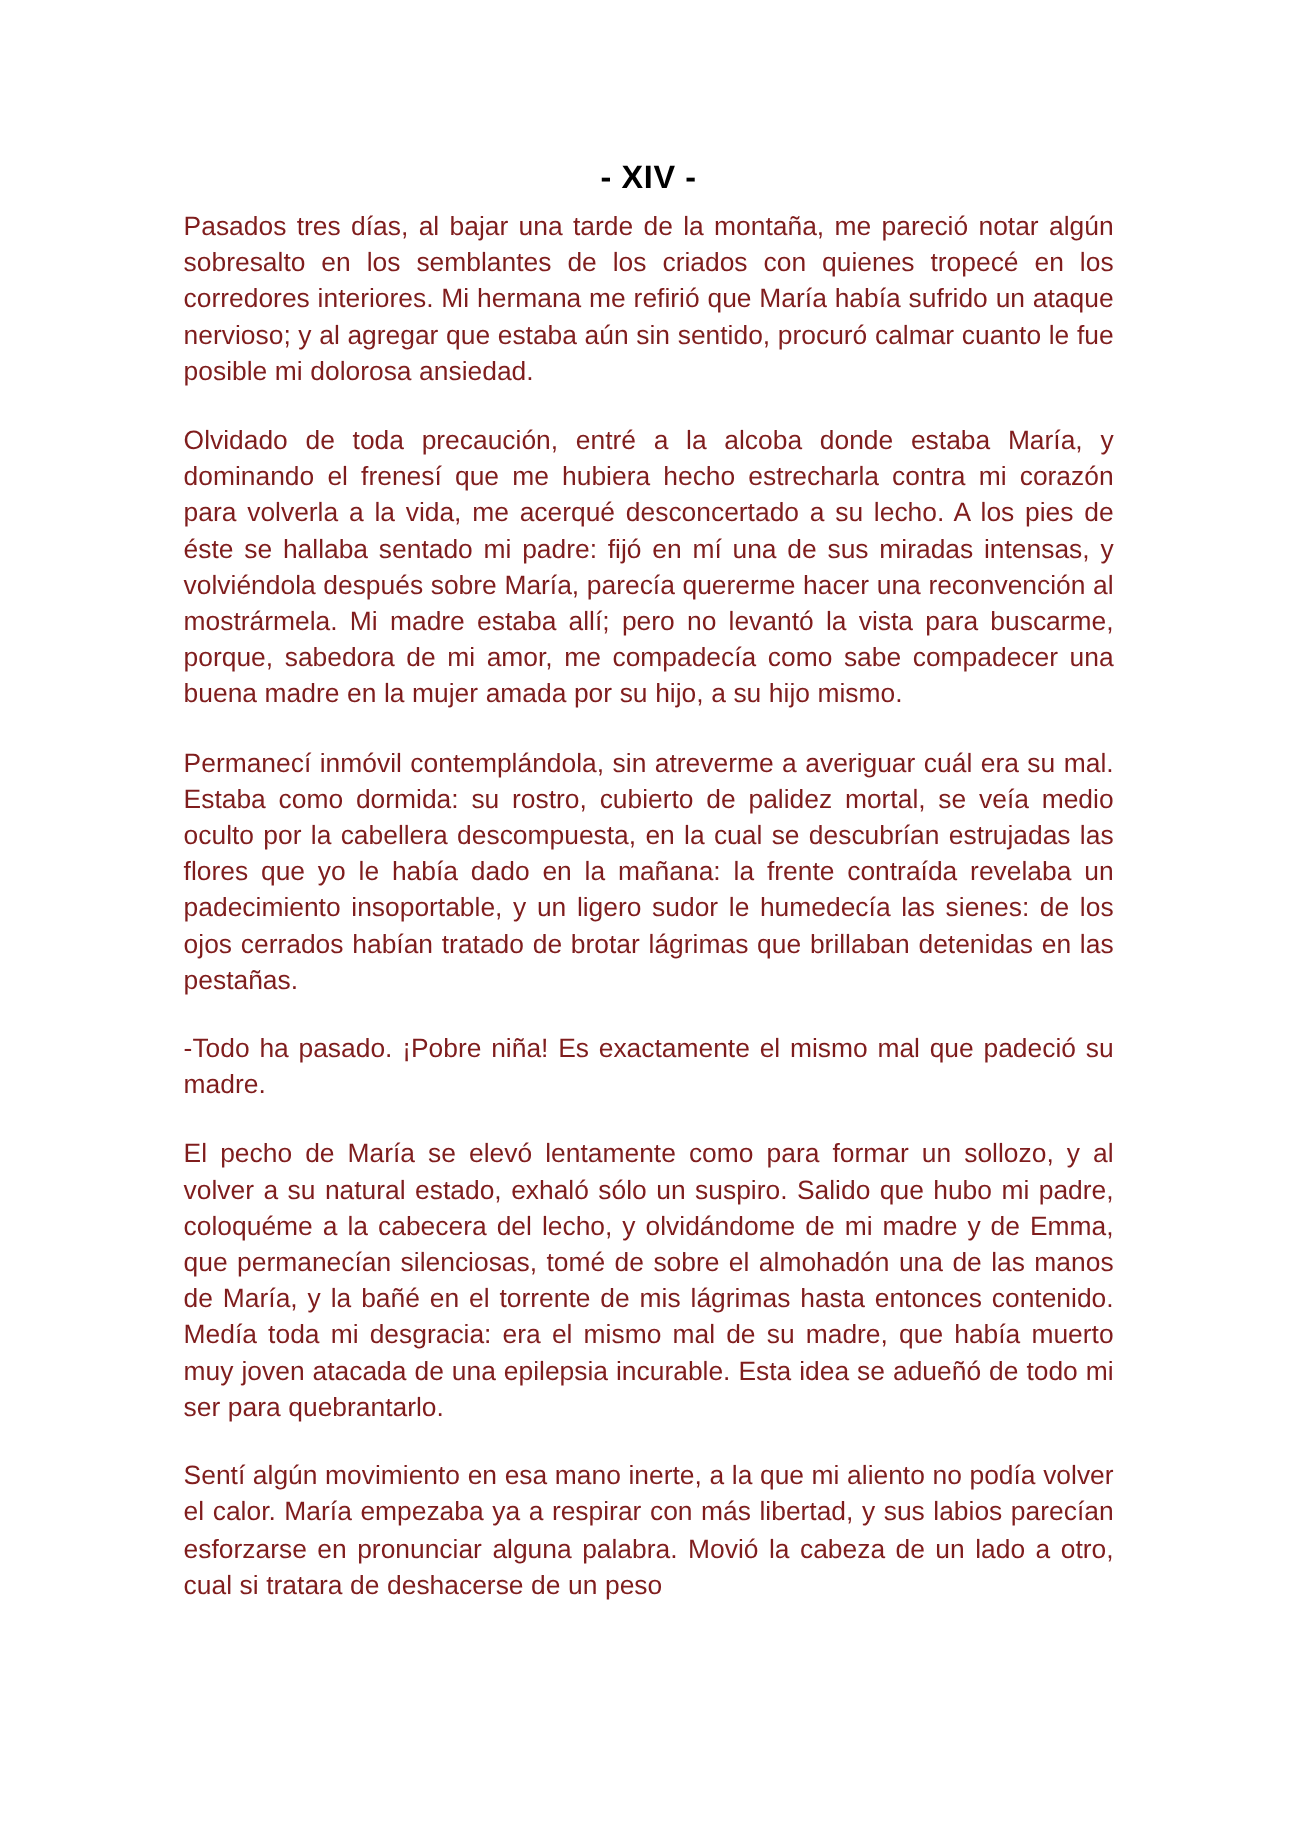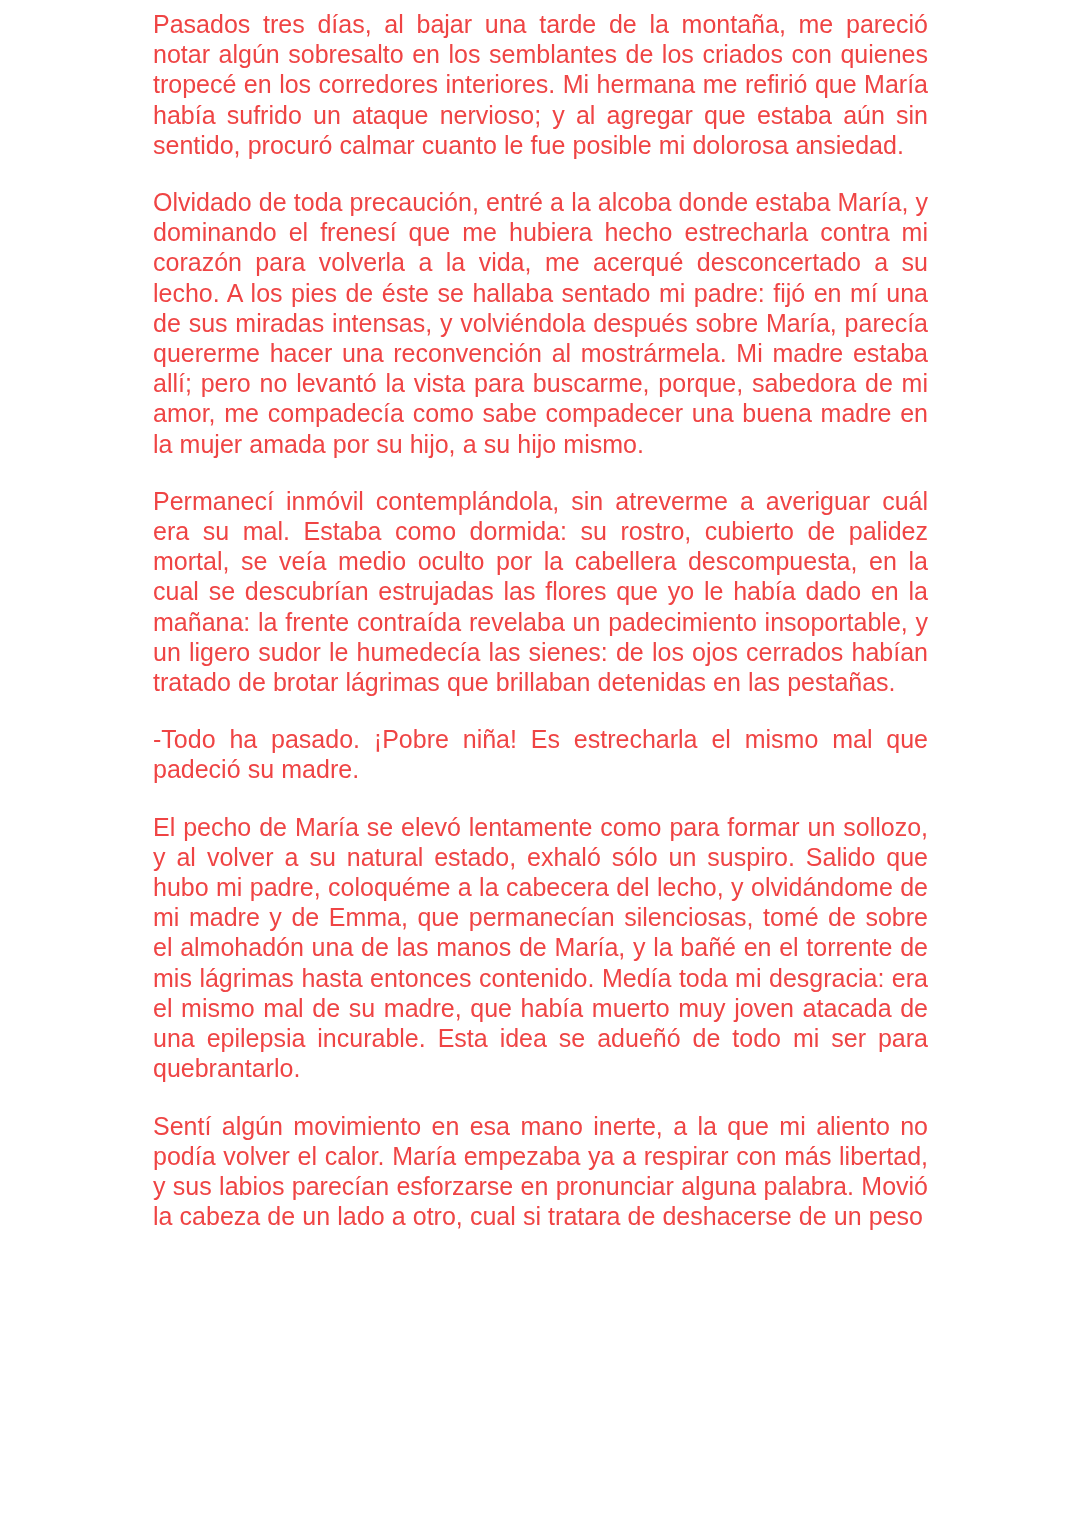--- a/index.html
+++ b/index.html
@@ -49,43 +49,44 @@
     margin: 0;
     padding: 0;
     padding-top: 9px;
   }
 
   .body-text p {
     margin: 0 0 27px 0;
     padding: 0;
     text-align: justify;
     text-justify: inter-word;
-    font-size: 25px;
+    font-size: 22px;
     line-height: 30.2px;
-    color: #ef4444;
+    color: #7f1d1d;
     word-spacing: 0.2px;
     hyphens: none;
   }
 
   .body-text p:last-child {
     margin-bottom: 0;
   }
 
   
 </style>
 </head>
 <body>
 
 <div class="page">
   <div class="content">
 
+    <h1 class="chapter-title">- XIV -</h1>
 
     <div class="body-text">
       <p>Pasados tres días, al bajar una tarde de la montaña, me pareció notar algún sobresalto en los semblantes de los criados con quienes tropecé en los corredores interiores. Mi hermana me refirió que María había sufrido un ataque nervioso; y al agregar que estaba aún sin sentido, procuró calmar cuanto le fue posible mi dolorosa ansiedad.</p>
       <p>Olvidado de toda precaución, entré a la alcoba donde estaba María, y dominando el frenesí que me hubiera hecho estrecharla contra mi corazón para volverla a la vida, me acerqué desconcertado a su lecho. A los pies de éste se hallaba sentado mi padre: fijó en mí una de sus miradas intensas, y volviéndola después sobre María, parecía quererme hacer una reconvención al mostrármela. Mi madre estaba allí; pero no levantó la vista para buscarme, porque, sabedora de mi amor, me compadecía como sabe compadecer una buena madre en la mujer amada por su hijo, a su hijo mismo.</p>
       <p>Permanecí inmóvil contemplándola, sin atreverme a averiguar cuál era su mal. Estaba como dormida: su rostro, cubierto de palidez mortal, se veía medio oculto por la cabellera descompuesta, en la cual se descubrían estrujadas las flores que yo le había dado en la mañana: la frente contraída revelaba un padecimiento insoportable, y un ligero sudor le humedecía las sienes: de los ojos cerrados habían tratado de brotar lágrimas que brillaban detenidas en las pestañas.</p>
-      <p>-Todo ha pasado. ¡Pobre niña! Es estrecharla el mismo mal que padeció su madre.</p>
+      <p>-Todo ha pasado. ¡Pobre niña! Es exactamente el mismo mal que padeció su madre.</p>
       <p>El pecho de María se elevó lentamente como para formar un sollozo, y al volver a su natural estado, exhaló sólo un suspiro. Salido que hubo mi padre, coloquéme a la cabecera del lecho, y olvidándome de mi madre y de Emma, que permanecían silenciosas, tomé de sobre el almohadón una de las manos de María, y la bañé en el torrente de mis lágrimas hasta entonces contenido. Medía toda mi desgracia: era el mismo mal de su madre, que había muerto muy joven atacada de una epilepsia incurable. Esta idea se adueñó de todo mi ser para quebrantarlo.</p>
       <p>Sentí algún movimiento en esa mano inerte, a la que mi aliento no podía volver el calor. María empezaba ya a respirar con más libertad, y sus labios parecían esforzarse en pronunciar alguna palabra. Movió la cabeza de un lado a otro, cual si tratara de deshacerse de un peso</p>
     </div>
 
   </div>
 </div>
 
 </body></html>

